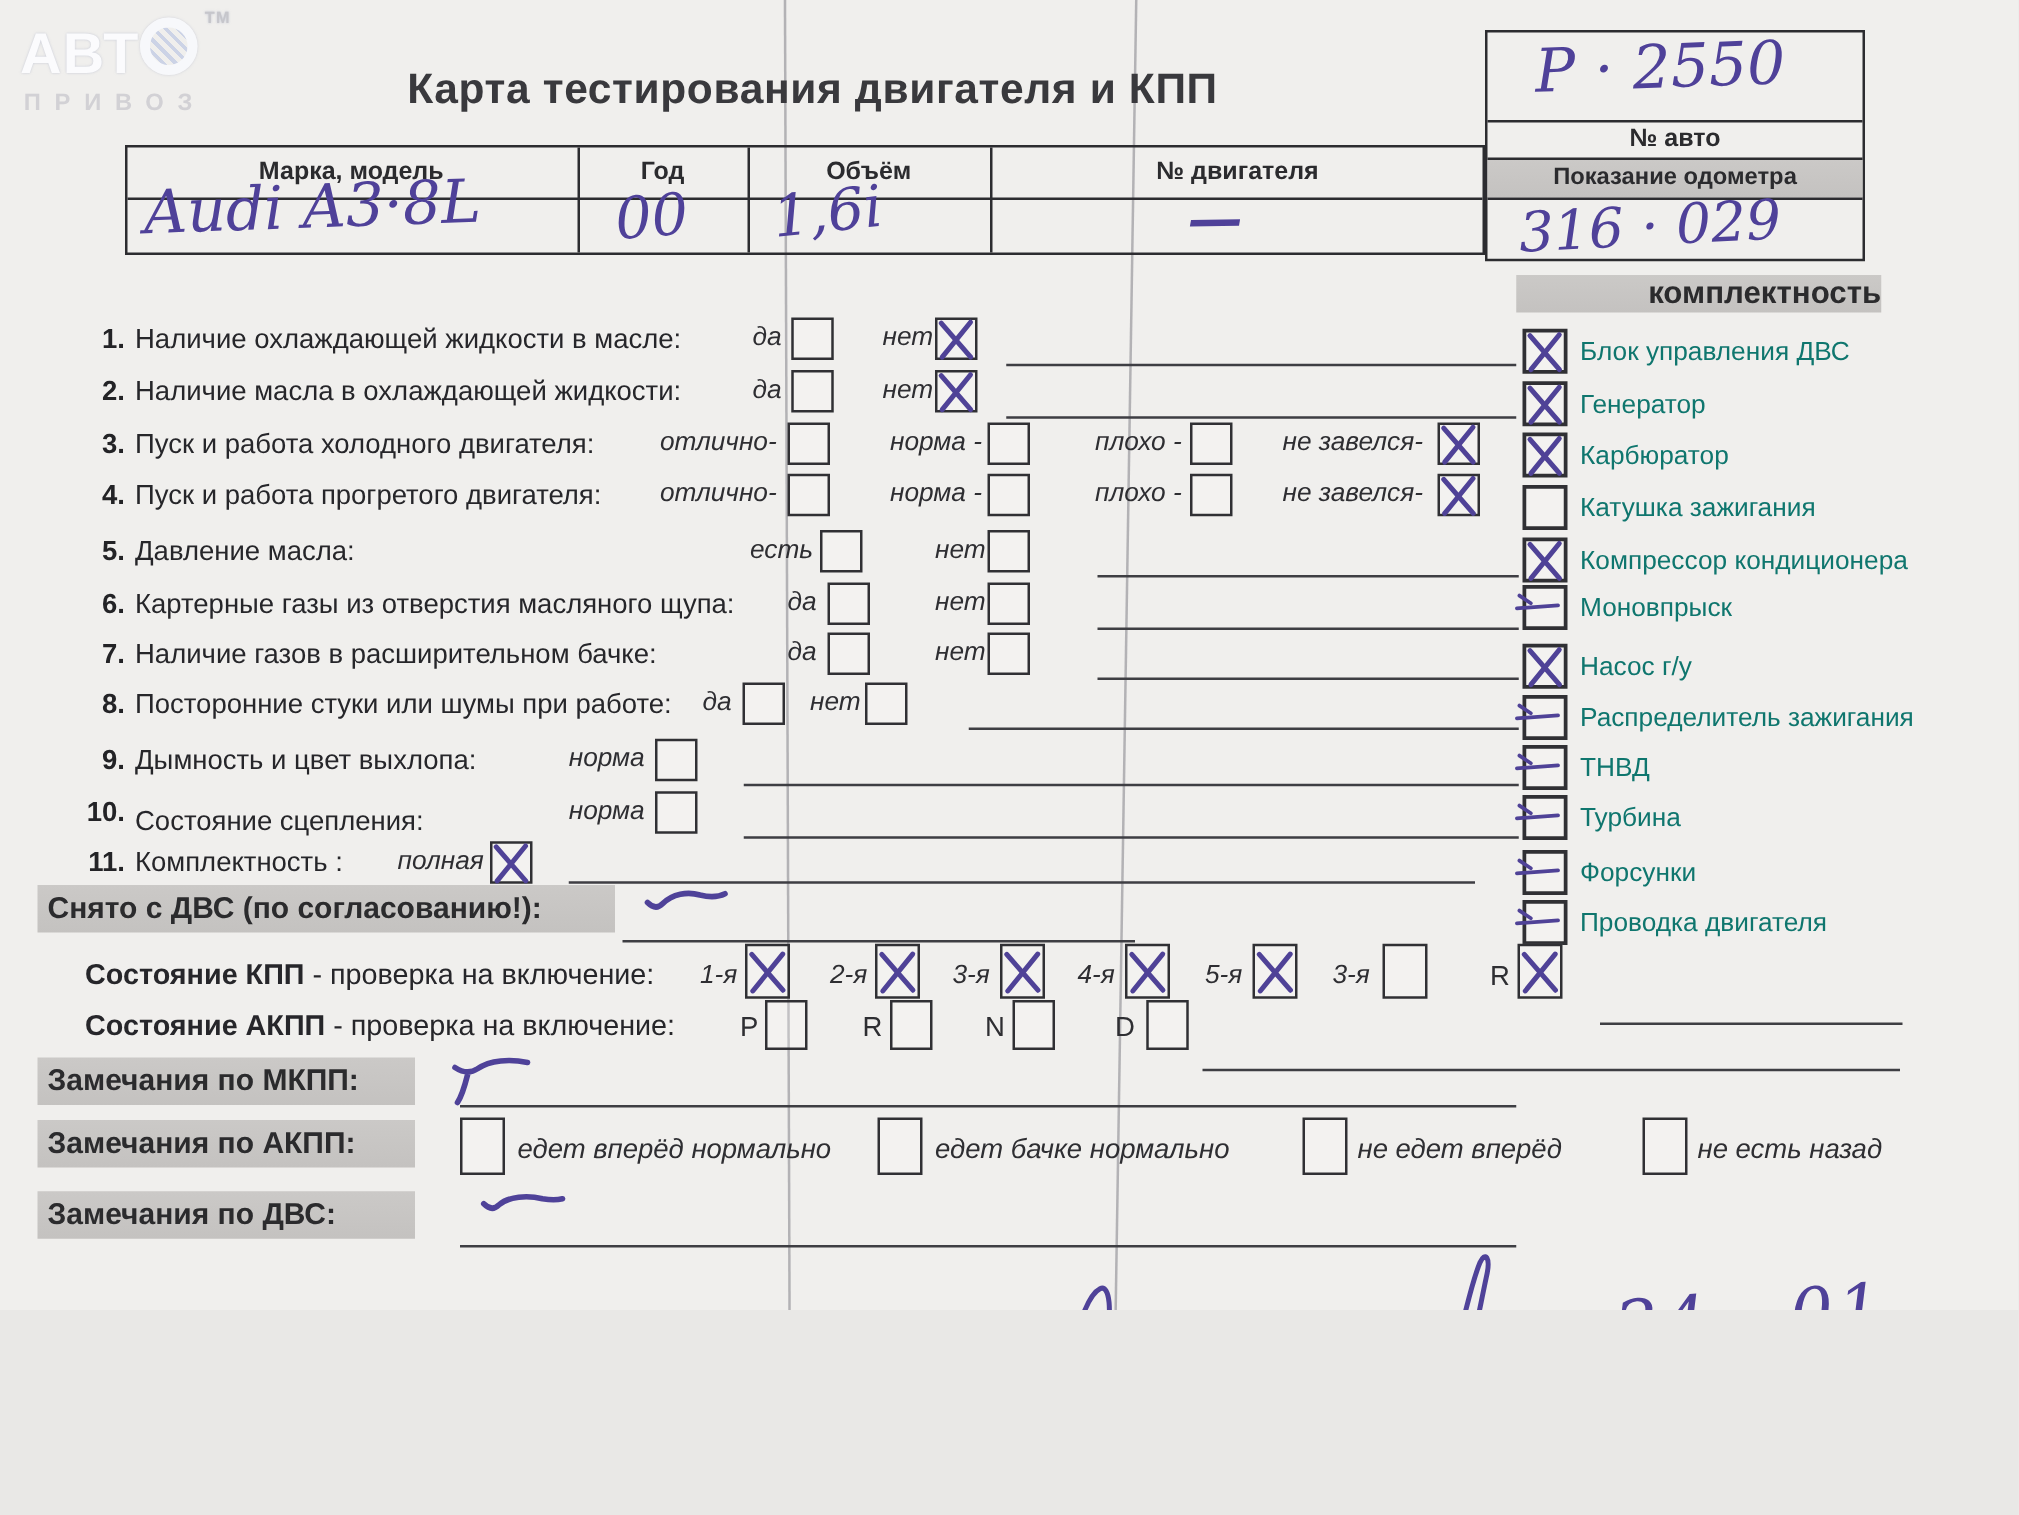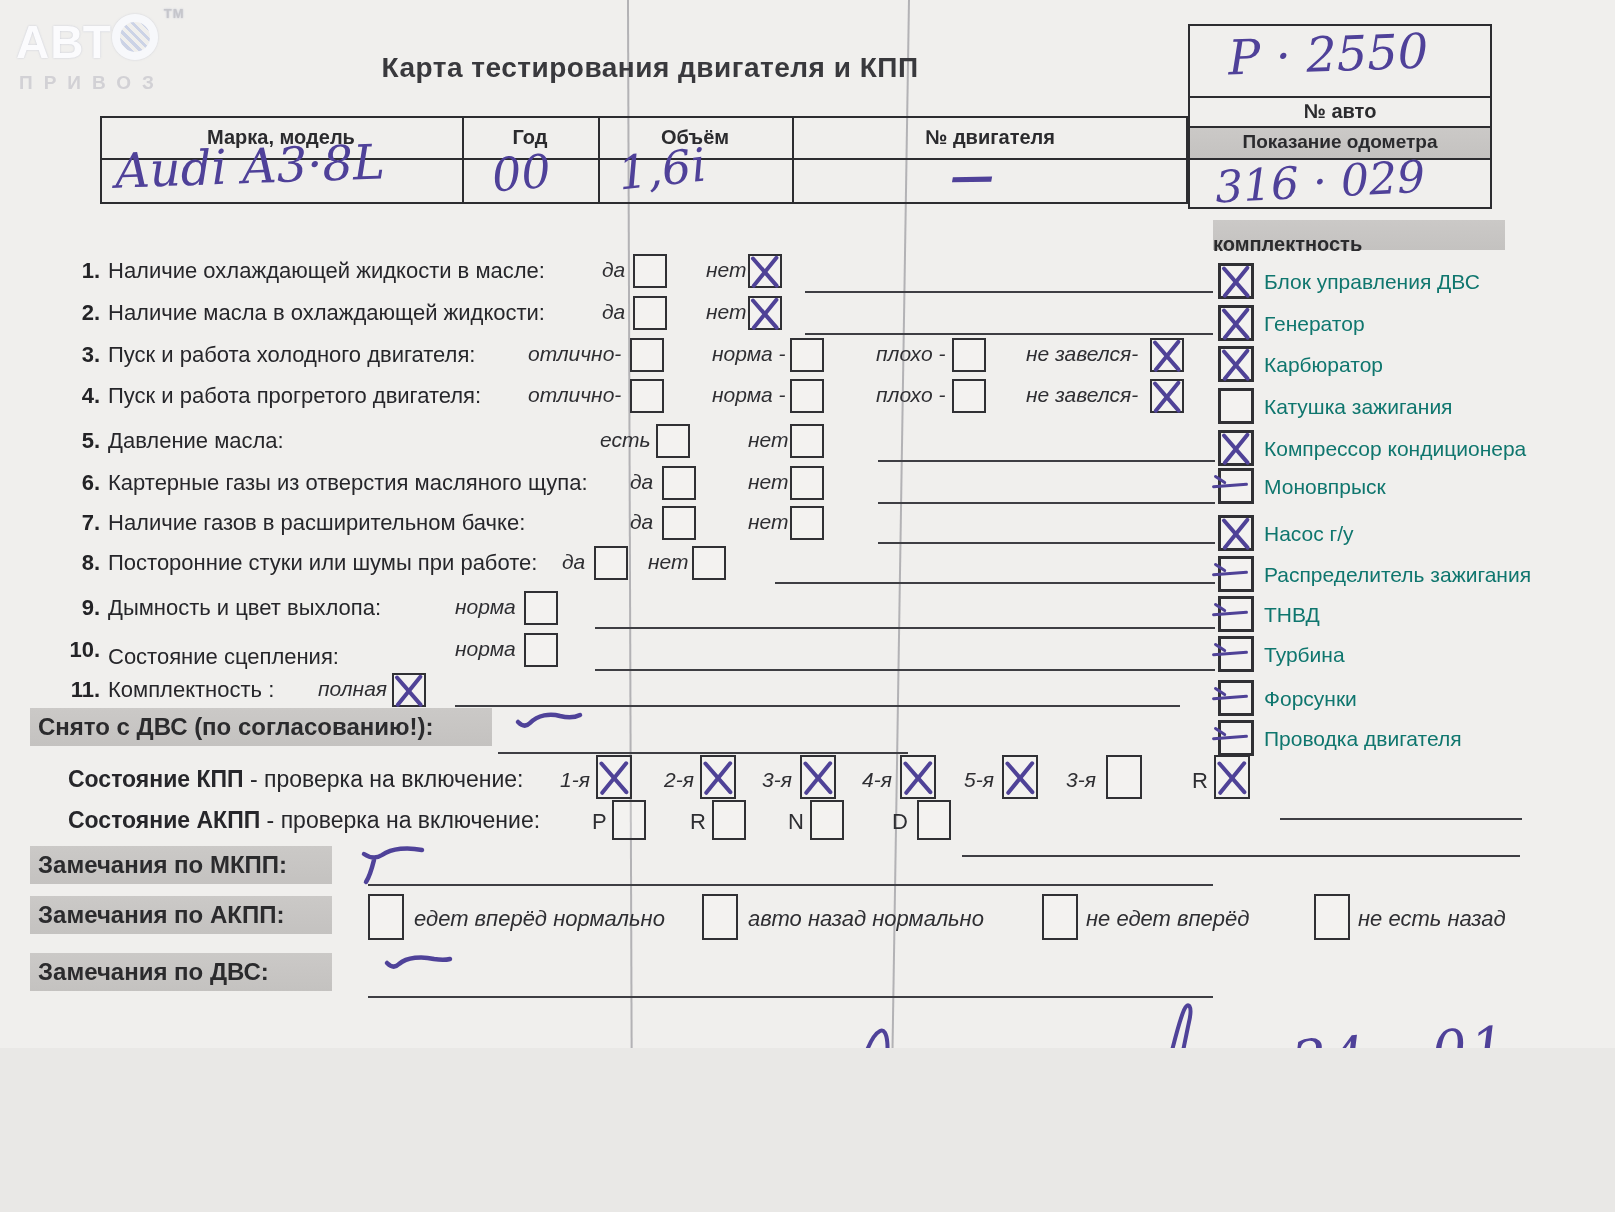--- a/index.html
+++ b/index.html
@@ -9,21 +9,21 @@
   .fold{position:absolute;top:0;width:2px;background:rgba(104,104,112,.45);}
   
   .logo-top{font-weight:800;font-size:46px;color:#fbfbfd;letter-spacing:1px;
             text-shadow:0 0 2px rgba(165,172,195,.6);}
   .logo-o{display:inline-block;width:30px;height:30px;border-radius:50%;border:8px solid #f7f8fb;
           background:repeating-linear-gradient(45deg,#ccd3e6 0 3px,rgba(255,255,255,0) 3px 7px);
           vertical-align:-2px;box-shadow:0 0 2px rgba(165,172,195,.5);}
   .logo-tm{font-size:13px;font-weight:700;color:#c6c6cb;vertical-align:top;position:relative;top:-8px;left:6px;}
   .logo-sub{font-size:19px;font-weight:600;color:#d2d1d5;letter-spacing:11px;margin-top:3px;padding-left:3px;}
   
-  .title{font-size:28px;font-weight:bold;color:#39393d;text-align:center;letter-spacing:.5px;white-space:nowrap;}
+  .title{font-size:34px;font-weight:bold;color:#39393d;text-align:center;letter-spacing:.5px;white-space:nowrap;}
   
   .frame{border:2.5px solid #2c2c30;box-sizing:border-box;}
   .vline{position:absolute;width:2px;background:#2c2c30;}
   .hline{position:absolute;height:2px;background:#2c2c30;}
   .thead{position:absolute;font-size:20px;font-weight:bold;color:#2b2b2e;white-space:nowrap;}
   .shade{background:linear-gradient(#cbc9c7,#c4c2c0);}
   .shlab{position:absolute;font-weight:bold;color:#2b2b2d;box-sizing:border-box;}
   
   .rnum{position:absolute;font-size:22px;font-weight:bold;color:#232326;width:34px;text-align:right;}
   .rlabel{position:absolute;font-size:22px;color:#26262a;white-space:nowrap;}
@@ -85,21 +85,21 @@
   <div class="hline" style="left:102px;top:158px;width:1084px;"></div>
   <div class="thead" style="left:100px;top:126px;width:362px;text-align:center;">Марка, модель</div>
   <div class="thead" style="left:462px;top:126px;width:136px;text-align:center;">Год</div>
   <div class="thead" style="left:598px;top:126px;width:194px;text-align:center;">Объём</div>
   <div class="thead" style="left:792px;top:126px;width:396px;text-align:center;">№ двигателя</div>
   <div class="hw" style="left:115px;top:138px;font-size:48px;transform:rotate(-2deg);">Audi A3·8L</div>
   <div class="hw" style="left:492px;top:146px;font-size:46px;transform:rotate(-5deg);">00</div>
   <div class="hw" style="left:618px;top:142px;font-size:46px;transform:rotate(-6deg);">1,6i</div>
   <div class="hw" style="left:950px;top:150px;font-size:44px;font-weight:bold;transform:rotate(-1deg);">—</div>
 
-  <div class="abs shade shlab" style="left:1213px;top:220px;width:292px;height:30px;font-size:20px;text-align:left;padding-top:13px;">комплектность</div>
+  <div class="abs shade shlab" style="left:1213px;top:220px;width:292px;height:30px;font-size:25px;text-align:right;padding-top:0;">комплектность</div>
   <div class="cb e mark-x" style="left:1218px;top:263px;"></div>
   <div class="smallcap" style="left:1264px;top:270px;font-size:21px;">Блок управления ДВС</div>
   <div class="cb e mark-x" style="left:1218px;top:305px;"></div>
   <div class="smallcap" style="left:1264px;top:312px;font-size:21px;">Генератор</div>
   <div class="cb e mark-x" style="left:1218px;top:346px;"></div>
   <div class="smallcap" style="left:1264px;top:353px;font-size:21px;">Карбюратор</div>
   <div class="cb e" style="left:1218px;top:388px;"></div>
   <div class="smallcap" style="left:1264px;top:395px;font-size:21px;">Катушка зажигания</div>
   <div class="cb e mark-x" style="left:1218px;top:430px;"></div>
   <div class="smallcap" style="left:1264px;top:437px;font-size:21px;">Компрессор кондиционера</div>
@@ -251,21 +251,21 @@
     <svg class="ink" width="75" height="50" viewBox="0 0 75 50">
         <path d="M4 18 C10 22 16 23 22 19 C32 12 48 11 62 14 M14 24 C12 32 10 40 6 46" stroke-width="4.5"></path>
       </svg>
   </span>
   <div class="uline" style="left:368px;top:884px;width:845px;"></div>
 
   <div class="abs shade shlab" style="left:30px;top:896px;width:302px;height:38px;font-size:24px;padding:5px 0 0 8px;">Замечания по АКПП:</div>
   <span class="cb r" style="left:368px;top:894px;"></span>
   <span class="opt" style="left:414px;top:906px;font-size:22px;">едет вперёд нормально</span>
   <span class="cb r" style="left:702px;top:894px;"></span>
-  <span class="opt" style="left:748px;top:906px;font-size:22px;">авто назад нормально</span>
+  <span class="opt" style="left:748px;top:906px;font-size:22px;">едет бачке нормально</span>
   <span class="cb r" style="left:1042px;top:894px;"></span>
   <span class="opt" style="left:1086px;top:906px;font-size:22px;">не едет вперёд</span>
   <span class="cb r" style="left:1314px;top:894px;"></span>
   <span class="opt" style="left:1358px;top:906px;font-size:22px;">не есть назад</span>
 
   <div class="abs shade shlab" style="left:30px;top:953px;width:302px;height:38px;font-size:24px;padding:5px 0 0 8px;">Замечания по ДВС:</div>
   <span class="tickwrap mark-tick" style="left:382px;top:950px;">
     <svg class="ink" width="72" height="26" viewBox="0 0 72 26">
         <path d="M5 13 C9 17 13 18 17 14 C25 7 40 6 52 9 C58 10 64 10 68 9" stroke-width="4.5"></path>
       </svg>

